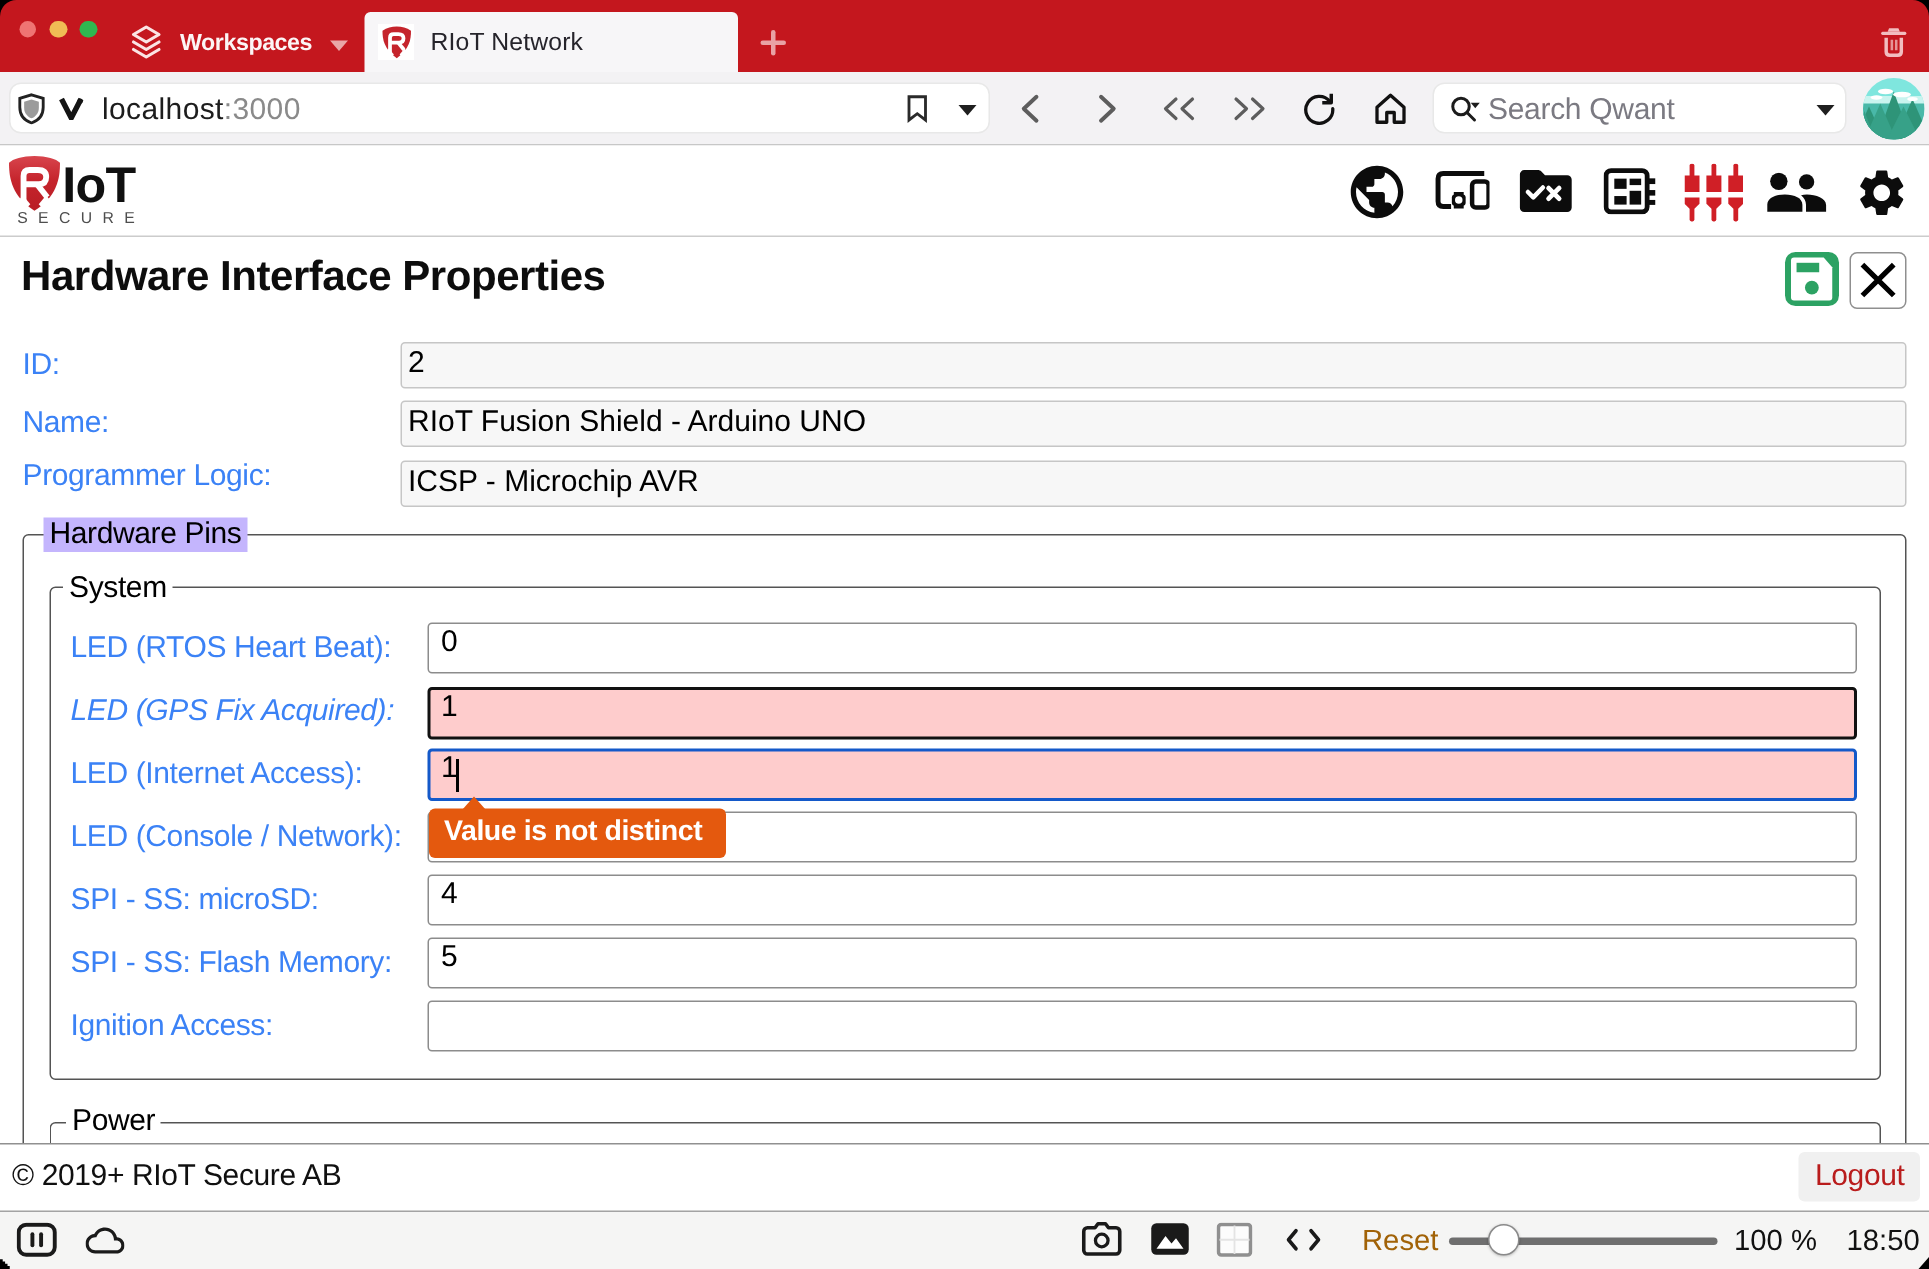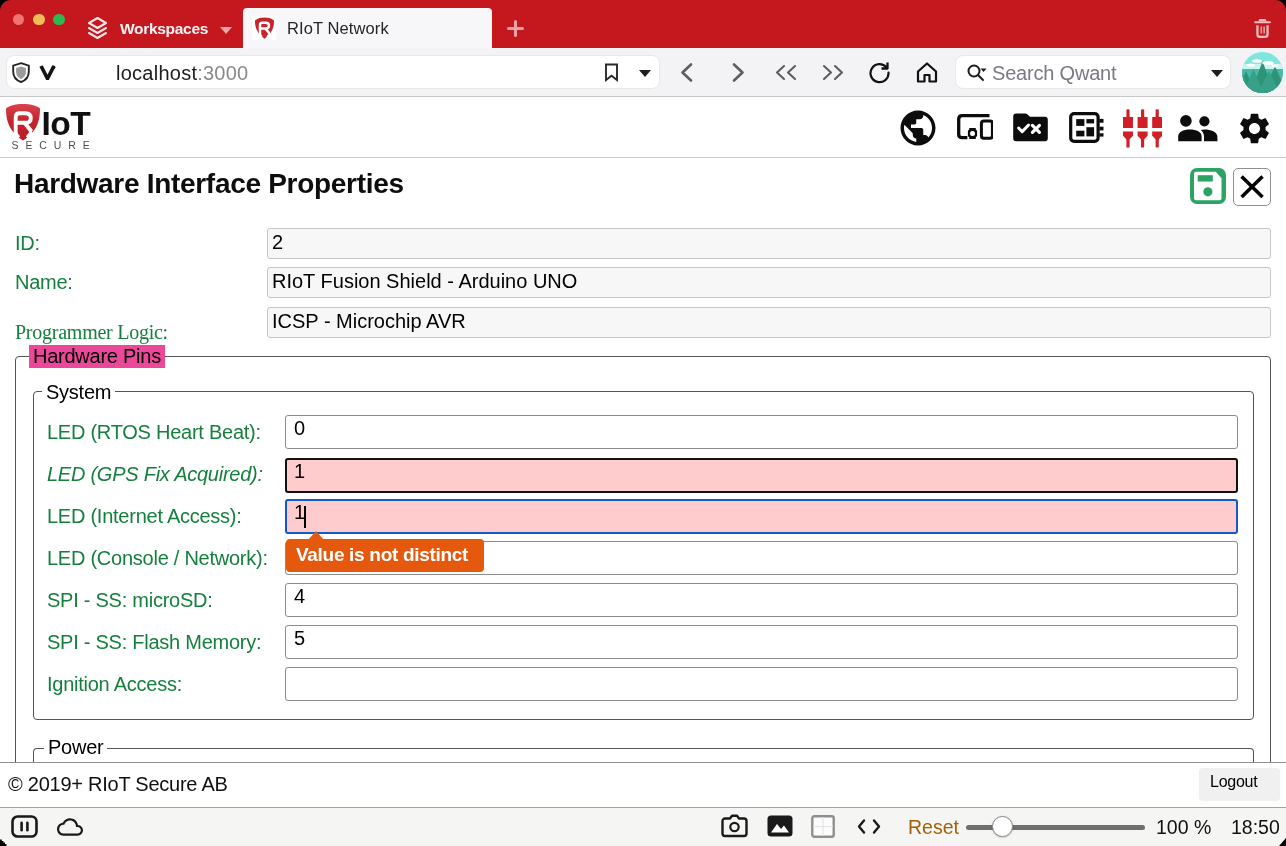--- a/index.html
+++ b/index.html
@@ -1,18 +1,18 @@
 <!DOCTYPE html>
 <html><head>
 <meta charset="utf-8">
 <style>
 html,body{margin:0;padding:0;}
 body{width:1286px;height:846px;font-family:"Liberation Sans",sans-serif;position:relative;background:#fff;overflow:hidden;}
 .abs{position:absolute;}
-.lbl{font-size:20px;color:#15803d;letter-spacing:-0.25px;}
+.lbl{font-size:20px;color:#3b82f6;letter-spacing:-0.25px;}
 </style>
 </head>
 <body>
 
 <div class="abs" style="left:0;top:0;width:1286px;height:14px;background:#000;"></div>
 <div class="abs" style="left:0;top:0;width:1286px;height:48px;background:#c4171e;border-radius:11px 11px 0 0;"></div>
 <div class="abs" style="left:13px;top:13.6px;width:11.4px;height:11.4px;border-radius:50%;background:#ef7473;"></div>
 <div class="abs" style="left:33.2px;top:13.6px;width:11.4px;height:11.4px;border-radius:50%;background:#f0bc55;"></div>
 <div class="abs" style="left:53.3px;top:13.6px;width:11.4px;height:11.4px;border-radius:50%;background:#2fb750;"></div>
 
@@ -56,21 +56,21 @@
 <div class="abs" style="left:6px;top:55px;width:654px;height:34px;background:#fff;border-radius:8px;border:1px solid #e8e8e8;box-sizing:border-box;"></div>
 
 <svg class="abs" style="left:12px;top:62px;" width="18" height="21" viewBox="0 0 18 21">
   <path d="M9 1.2 L16.8 3.6 V9.5 C16.8 14.8 13.6 18.4 9 20 C4.4 18.4 1.2 14.8 1.2 9.5 V3.6 Z" fill="#fff" stroke="#222" stroke-width="1.9"></path>
   <path d="M9 4.4 L13.9 5.9 V9.8 C13.9 13.3 11.9 15.7 9 16.9 C6.1 15.7 4.1 13.3 4.1 9.8 V5.9 Z" fill="#9b9b9b"></path>
 </svg>
 <svg class="abs" style="left:39px;top:65px;" width="17" height="15" viewBox="0 0 17 15">
   <path d="M2 1 L8.5 13.6 L15 1" fill="none" stroke="#141414" stroke-width="3.6" stroke-linejoin="miter"></path>
   <circle cx="14.4" cy="2.4" r="1.8" fill="#141414"></circle>
 </svg>
-<div class="abs" style="left:68px;top:62px;font-size:20px;letter-spacing:0.25px;color:#1d1d1d;margin-left:48px;">localhost<span style="color:#8a8a8a;">:3000</span></div>
+<div class="abs" style="left:68px;top:62px;font-size:20px;letter-spacing:0.25px;color:#1d1d1d;">localhost<span style="color:#8a8a8a;">:3000</span></div>
 
 <svg class="abs" style="left:604px;top:63px;" width="15" height="19" viewBox="0 0 15 19">
   <path d="M2 1.5 H13 V17 L7.5 12.8 L2 17 Z" fill="none" stroke="#2a2a2a" stroke-width="1.9"></path>
 </svg>
 <div class="abs" style="left:639px;top:70px;width:0;height:0;border-left:6.5px solid transparent;border-right:6.5px solid transparent;border-top:7.5px solid #1f1f1f;"></div>
 
 <svg class="abs" style="left:678px;top:62px;" width="18" height="21" viewBox="0 0 18 21">
   <path d="M13 2.5 L4.5 10.5 L13 18.5" fill="none" stroke="#5d5d5d" stroke-width="2.6" stroke-linecap="round" stroke-linejoin="round"></path>
 </svg>
 <svg class="abs" style="left:729px;top:62px;" width="18" height="21" viewBox="0 0 18 21">
@@ -240,26 +240,26 @@
 <svg class="abs" style="left:1233px;top:168px;" width="38" height="38" viewBox="0 0 38 38">
   <path d="M8.6 8.4 L29.5 29 M29.5 8.4 L8.6 29" stroke="#000" stroke-width="3.5"></path>
 </svg>
 
 <div class="abs lbl" style="left:15px;top:232px;">ID:</div>
 <div class="abs" style="left:267px;top:228px;width:1004px;height:31px;background:#f7f7f7;border:1px solid #c6c6c6;border-radius:3px;box-sizing:border-box;"></div>
 <div class="abs" style="left:272px;top:231px;font-size:20px;color:#000;">2</div>
 <div class="abs lbl" style="left:15px;top:271px;">Name:</div>
 <div class="abs" style="left:267px;top:267px;width:1004px;height:31px;background:#f7f7f7;border:1px solid #c6c6c6;border-radius:3px;box-sizing:border-box;"></div>
 <div class="abs" style="left:272px;top:270px;font-size:20px;color:#000;">RIoT Fusion Shield - Arduino UNO</div>
-<div class="abs lbl" style="left:15px;top:321px;font-family:Liberation Serif, serif;">Programmer Logic:</div>
+<div class="abs lbl" style="left:15px;top:306px;">Programmer Logic:</div>
 <div class="abs" style="left:267px;top:307px;width:1004px;height:31px;background:#f7f7f7;border:1px solid #c6c6c6;border-radius:3px;box-sizing:border-box;"></div>
 <div class="abs" style="left:272px;top:310px;font-size:20px;color:#000;">ICSP - Microchip AVR</div>
 
 <div class="abs" style="left:15px;top:356px;width:1256px;height:500px;border:1px solid #545454;border-radius:4px;box-sizing:border-box;"></div>
-<div class="abs" style="left:29px;top:345px;background:#ec4899;padding:0 4px;font-size:20px;color:#000;letter-spacing:-0.25px;">Hardware Pins</div>
+<div class="abs" style="left:29px;top:345px;background:#c4b5fd;padding:0 4px;font-size:20px;color:#000;letter-spacing:-0.25px;">Hardware Pins</div>
 
 <div class="abs" style="left:33px;top:391px;width:1221px;height:329px;border:1px solid #545454;border-radius:4px;box-sizing:border-box;background:#fff;"></div>
 <div class="abs" style="left:42px;top:381px;background:#fff;padding:0 4px;font-size:20px;color:#000;letter-spacing:-0.25px;">System</div>
 
 <div class="abs lbl" style="left:47px;top:421px;">LED (RTOS Heart Beat):</div>
 <div class="abs" style="left:285px;top:415px;width:953px;height:34px;background:#fff;border:1px solid #8c8c8c;border-radius:3px;box-sizing:border-box;"></div>
 <div class="abs" style="left:294px;top:417px;font-size:20px;color:#000;">0</div>
 
 <div class="abs lbl" style="left:47px;top:463px;font-style:italic;">LED (GPS Fix Acquired):</div>
 <div class="abs" style="left:285px;top:458px;width:953px;height:35px;background:#fecccc;border:2px solid #111;border-radius:3px;box-sizing:border-box;"></div>
@@ -287,21 +287,21 @@
 <div class="abs" style="left:307.5px;top:530.5px;width:0;height:0;border-left:8.7px solid transparent;border-right:8.7px solid transparent;border-bottom:9px solid #e4590e;"></div>
 <div class="abs" style="left:286px;top:539px;width:198px;height:33px;background:#e4590e;border-radius:4px;"></div>
 <div class="abs" style="left:296px;top:544px;font-size:19px;font-weight:700;letter-spacing:-0.3px;color:#fff;">Value is not distinct</div>
 
 <div class="abs" style="left:33px;top:748px;width:1221px;height:14px;border:1px solid #545454;border-bottom:none;border-radius:4px 4px 0 0;box-sizing:border-box;"></div>
 <div class="abs" style="left:44px;top:736px;background:#fff;padding:0 4px;font-size:20px;color:#000;letter-spacing:-0.25px;">Power</div>
 
 <div class="abs" style="left:0;top:762px;width:1286px;height:45px;background:#fff;border-top:1px solid #909090;box-sizing:content-box;"></div>
 <div class="abs" style="left:8px;top:773px;font-size:20px;color:#101010;letter-spacing:-0.25px;">© 2019+ RIoT Secure AB</div>
 <div class="abs" style="left:1199px;top:768px;width:81px;height:33px;background:#f0f0f0;border-radius:4px;"></div>
-<div class="abs" style="left:1210px;top:773px;font-size:16px;color:#000000;letter-spacing:-0.25px;">Logout</div>
+<div class="abs" style="left:1210px;top:773px;font-size:20px;color:#b91c1c;letter-spacing:-0.25px;">Logout</div>
 
 <div class="abs" style="left:0;top:807px;width:1286px;height:39px;background:#f5f5f4;border-top:1px solid #a3a3a3;box-sizing:content-box;"></div>
 
 <svg class="abs" style="left:11px;top:815px;" width="27" height="23" viewBox="0 0 27 23">
   <rect x="1.5" y="1.5" width="24" height="20" rx="5" fill="none" stroke="#1a1a1a" stroke-width="2.6"></rect>
   <rect x="9.3" y="6.5" width="2.6" height="10" rx="1.3" fill="#1a1a1a"></rect>
   <rect x="15.1" y="6.5" width="2.6" height="10" rx="1.3" fill="#1a1a1a"></rect>
 </svg>
 
 <svg class="abs" style="left:57px;top:814px;" width="26" height="26" viewBox="0 0 24 24">

